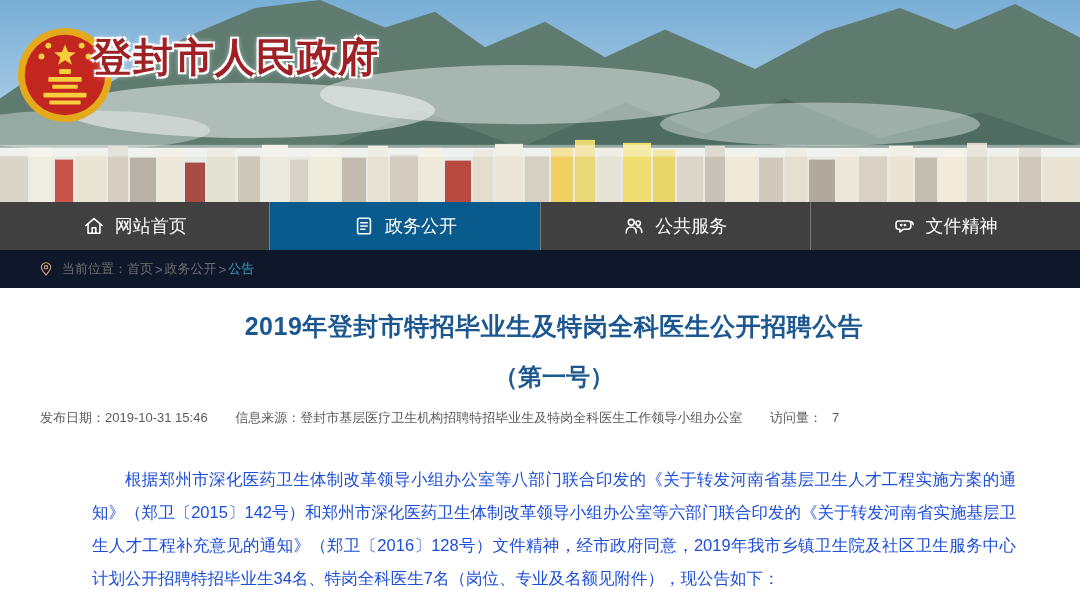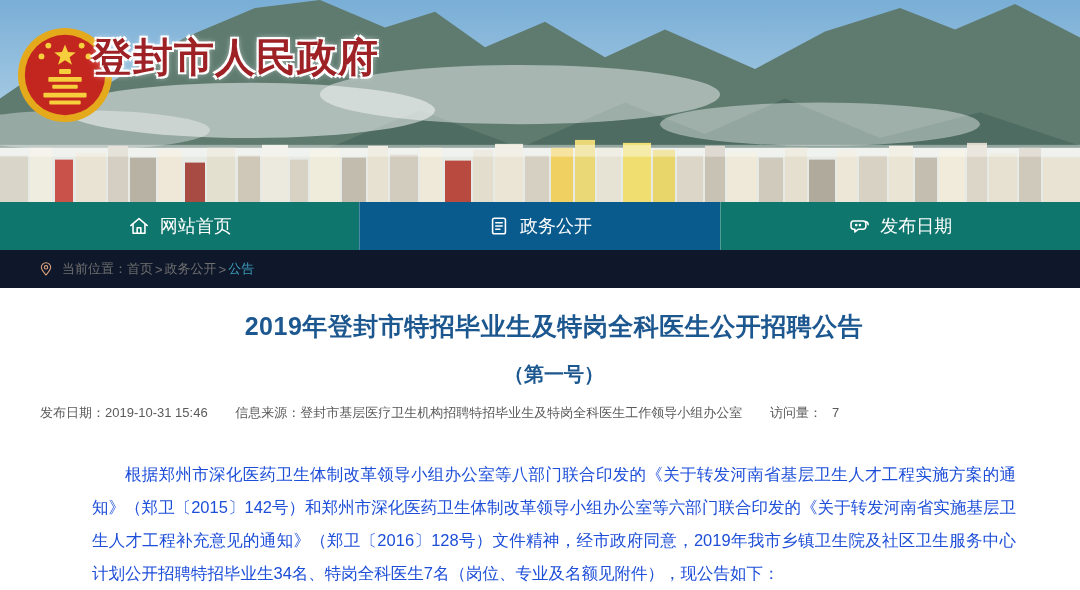--- a/index.html
+++ b/index.html
@@ -11,21 +11,21 @@
   .banner svg.scene { position:absolute; inset:0; width:100%; height:100%; display:block; }
   .emblem { position:absolute; left:16px; top:26px; width:98px; height:98px; }
   .site-title { position:absolute; left:92px; top:30px; width:520px;
                 font-size:40px; font-weight:bold; color:#9e2126; letter-spacing:1px;
                 text-shadow:-2px -2px 0 #fff, 2px -2px 0 #fff, -2px 2px 0 #fff, 2px 2px 0 #fff, 0 0 6px #fff; }
   .site-url { position:absolute; left:94px; top:84px; width:520px;
               font-size:21px; font-weight:bold; color:#9e2126; letter-spacing:3px;
               text-shadow:-2px -2px 0 #fff, 2px -2px 0 #fff, -2px 2px 0 #fff, 2px 2px 0 #fff, 0 0 5px #fff; }
 
   
-  .nav { display:flex; width:1080px; height:48px; background:#0f766e; }
+  .nav { display:flex; width:1080px; height:48px; background:#404040; }
   .nav-item { flex:1 1 0; display:flex; align-items:center; justify-content:center;
               gap:10px; color:#ffffff; font-size:18px; cursor:pointer;
               border-left:1px solid rgba(255,255,255,0.28); }
   .nav-item:first-child { border-left:none; }
   .nav-item.active { background:#095a8d; }
   .nav-item svg { width:22px; height:22px; stroke:#ffffff; stroke-width:1.7; fill:none;
                   stroke-linecap:round; stroke-linejoin:round; }
 
   
   .crumbbar { display:flex; align-items:center; height:38px; padding-left:38px;
@@ -33,21 +33,21 @@
   .crumbbar svg { width:16px; height:16px; margin-right:8px; stroke:#dfa57e; fill:none;
                   stroke-width:1.6; }
   .crumb { color:#6f6f6f; text-decoration:none; }
   .crumb-sep { margin:0 2px; color:#6f6f6f; }
   .crumb.current { color:#3a9ab8; }
 
   
   .article { padding-top:22px;margin-left:28px; }
   .art-title { text-align:center; font-size:25px; font-weight:bold; color:#1c578f;
                letter-spacing:0.5px; }
-  .art-subtitle { text-align:center; font-size:20px; font-weight:bold; color:#1c578f;
+  .art-subtitle { text-align:center; font-size:24px; font-weight:bold; color:#1c578f;
                   margin-top:18px; }
   .art-meta { text-align:left; font-size:13px; color:#5a5a5a; margin-top:16px; }
   .art-meta .meta-group { margin:0 12px; }
   .art-meta .visits-val { margin-left:10px; }
   .art-body { margin:36px 64px 0 64px; font-size:16.5px; color:#1d4ed8;
               line-height:33px; text-indent:2em; text-align:justify; }
 </style>
 </head>
 <body>
 
@@ -145,26 +145,35 @@
     <svg viewBox="0 0 24 24">
       <rect x="5" y="3.5" width="14" height="17" rx="2"></rect>
         <path d="M8.5,8.5 H15.5"></path>
         <path d="M8.5,12 H15.5"></path>
         <path d="M8.5,15.5 H13"></path>
     </svg>
     <span>政务公开</span>
   </div>
   <div class="nav-item">
     <svg viewBox="0 0 24 24">
+      <circle cx="9" cy="8" r="3.2"></circle>
+        <path d="M3.5,19.5 C3.5,15 6,13 9,13 C12,13 14.5,15 14.5,19.5"></path>
+      <circle cx="16.5" cy="9" r="2.4"></circle>
+        <path d="M15.5,13.2 C18.5,13 20.5,15 20.5,19"></path>
+    </svg>
+    <span>公共服务</span>
+  </div>
+  <div class="nav-item">
+    <svg viewBox="0 0 24 24">
       <path d="M4,6.5 H15 A3,3 0 0 1 18,9.5 V12.5 A3,3 0 0 1 15,15.5 H10 L6,18.5 V15.5 H4 A3,3 0 0 1 1.8,12.5 V9.5 A3,3 0 0 1 4,6.5 Z" transform="translate(1.5,0)"></path>
       <circle cx="9" cy="11" r="0.6" fill="#fff"></circle>
         <circle cx="13" cy="11" r="0.6" fill="#fff"></circle>
       <path d="M19,7 A3.5,3.5 0 0 1 22,10.5"></path>
     </svg>
-    <span>发布日期</span>
+    <span>文件精神</span>
   </div>
 </div>
 
 <div class="crumbbar">
   <svg viewBox="0 0 24 24">
     <path d="M12,21 C8,16.2 5,13.2 5,9.5 A7,7 0 1 1 19,9.5 C19,13.2 16,16.2 12,21 Z"></path>
     <circle cx="12" cy="9.5" r="2.6"></circle>
   </svg>
   <span>当前位置：</span>
   <a class="crumb">首页</a>

